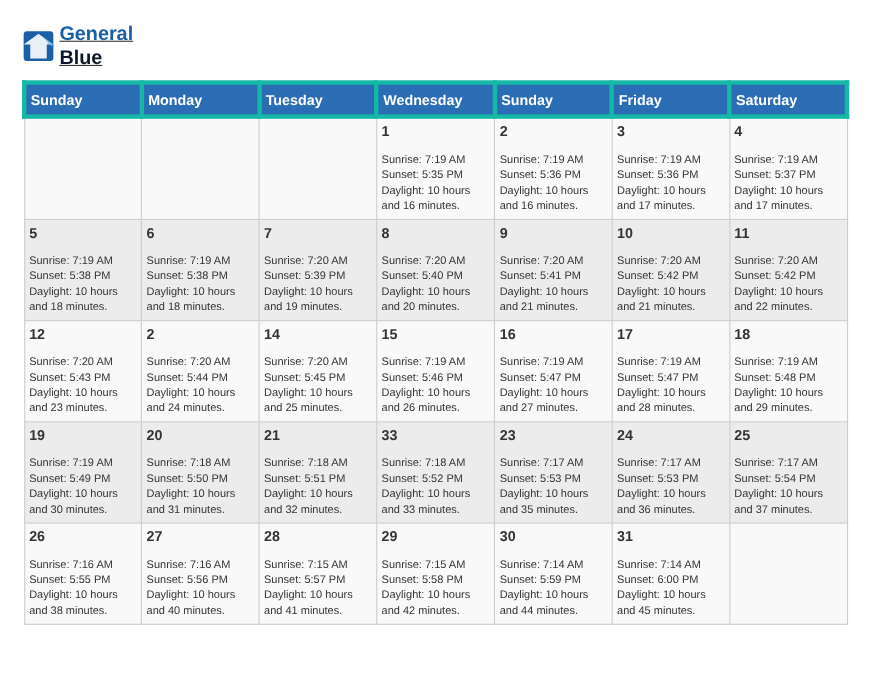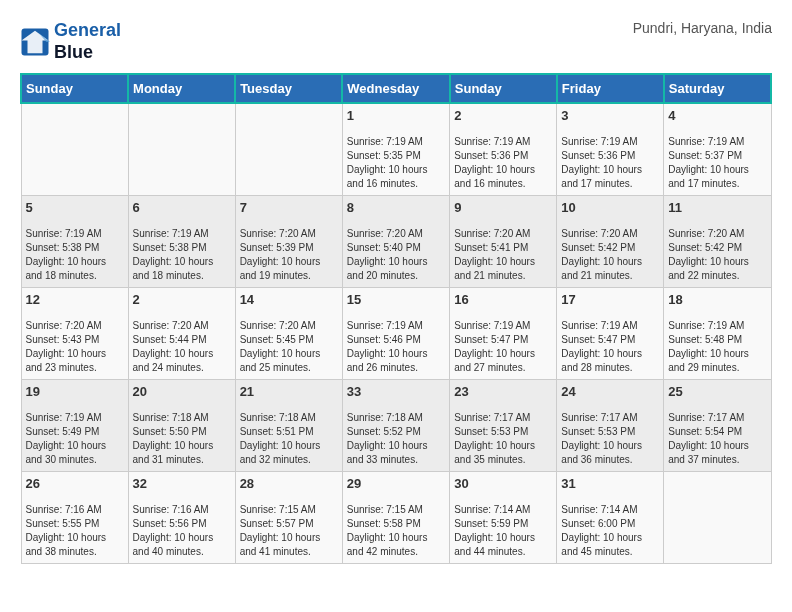--- a/index.html
+++ b/index.html
@@ -18,20 +18,21 @@
     }
     .logo {
       display: flex;
       align-items: center;
     }
     .logo-text {
       font-size: 18px;
       font-weight: bold;
       color: #333;
       line-height: 1.2;
+      text-decoration: underline;
     }
     .logo-text span {
       color: #1a5fa8;
     }
     .logo-icon {
       width: 30px;
       height: 30px;
       margin-right: 4px;
     }
     .title-block {
@@ -51,21 +52,21 @@
       border-collapse: collapse;
       font-size: 11px;
     }
     thead tr th {
       background-color: #2a6db5;
       color: #fff;
       padding: 6px 4px;
       text-align: left;
       font-size: 13px;
       font-weight: bold;
-      border: 2px solid #14b8a6;
+      border: 4px solid #14b8a6;
     }
     tbody tr td {
       border: 1px solid #ccc;
       vertical-align: top;
       padding: 4px;
       min-height: 80px;
       height: 85px;
       width: 108px;
     }
     tbody tr:nth-child(odd) td {
@@ -99,21 +100,20 @@
       <rect x="2" y="2" width="36" height="36" rx="4" fill="#1a5fa8"></rect>
       <polygon points="20,5 38,18 30,18 30,35 10,35 10,18 2,18" fill="white" opacity="0.9"></polygon>
       <polygon points="25,8 40,20 35,20" fill="#5ba3d9" opacity="0.7"></polygon>
     </svg>
     <div class="logo-text">
       <div><span>General</span></div>
       <div style="color:#0f172a;">Blue</div>
     </div>
   </div>
   <div class="title-block">
-    <div class="subtitle">Pundri, Haryana, India</div>
   </div>
 </div>
 
 <table>
   <thead>
     <tr>
     <th>Sunday</th>
         <th>Monday</th>
         <th>Tuesday</th>
         <th>Wednesday</th>
@@ -311,21 +311,21 @@
       </tr>
       <tr>
         <td>
           <div class="day-number">26</div>
           <div class="day-info" style="white-space: pre-line;">Sunrise: 7:16 AM
 Sunset: 5:55 PM
 Daylight: 10 hours
 and 38 minutes.</div>
         </td>
         <td>
-          <div class="day-number">32</div>
+          <div class="day-number">27</div>
           <div class="day-info" style="white-space: pre-line;">Sunrise: 7:16 AM
 Sunset: 5:56 PM
 Daylight: 10 hours
 and 40 minutes.</div>
         </td>
         <td>
           <div class="day-number">28</div>
           <div class="day-info" style="white-space: pre-line;">Sunrise: 7:15 AM
 Sunset: 5:57 PM
 Daylight: 10 hours

